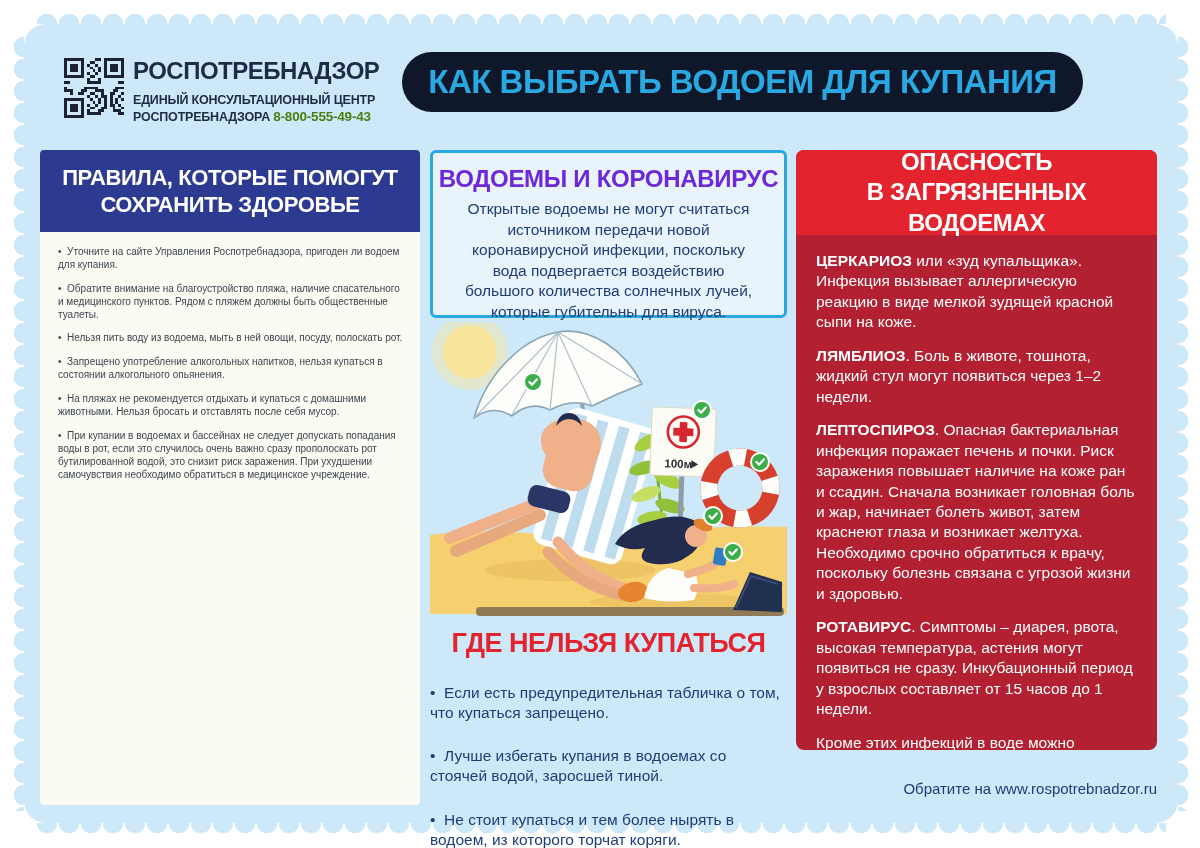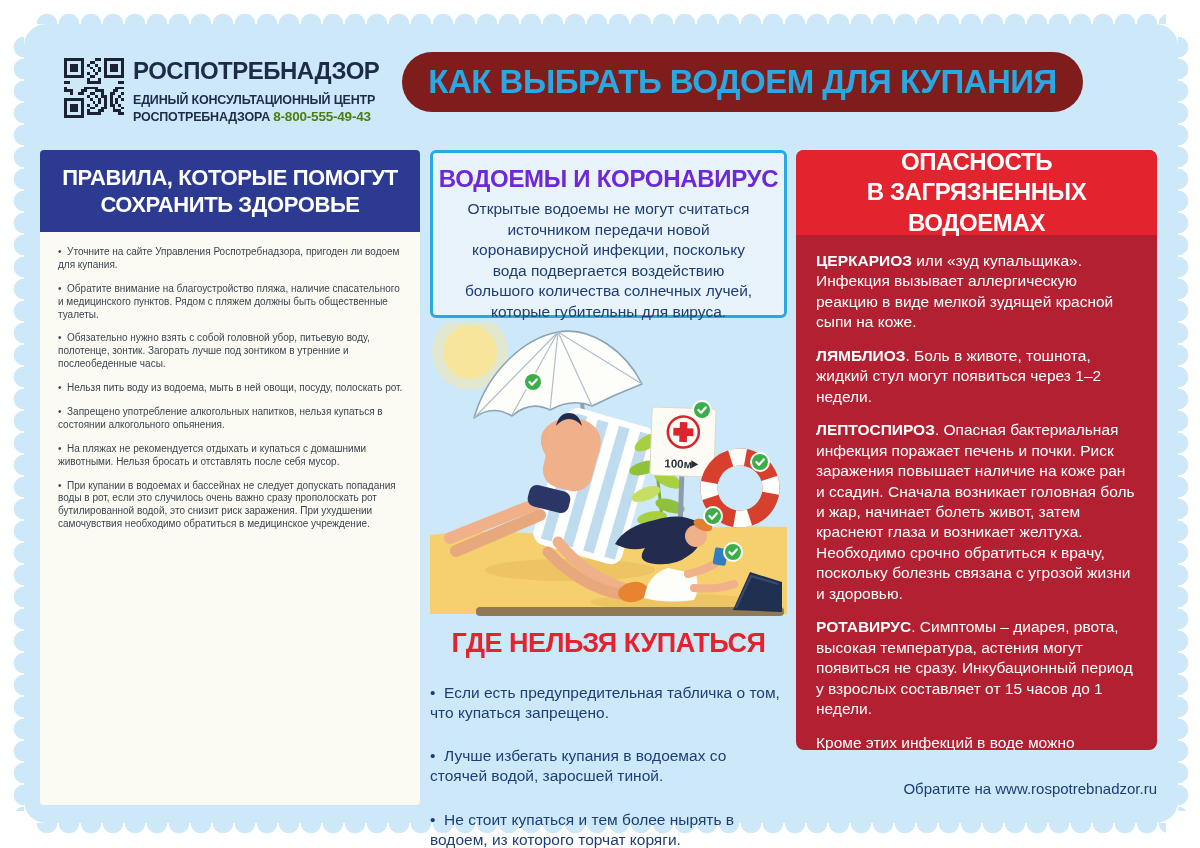--- a/index.html
+++ b/index.html
@@ -30,21 +30,21 @@
 
   
   .qr { position:absolute; left:64px; top:56px; width:60px; height:64px; }
   .logo-text { position:absolute; left:133px; top:57px; color:#1d2b47; }
   .logo-name { font-size:24px; font-weight:bold; letter-spacing:-0.5px; }
   .logo-sub { margin-top:7px; font-size:12.5px; font-weight:bold; line-height:1.3; letter-spacing:-0.2px; }
   .logo-phone { color:#4d7c0f; font-size:13.5px; font-weight:bold; }
 
   .title-pill {
     position:absolute; left:402px; top:52px; width:681px; height:60px;
-    background:#7f1d1d; border-radius:30px;
+    background:#0f172a; border-radius:30px;
     display:flex; align-items:center; justify-content:center;
     color:#29a8e1; font-size:33px; font-weight:bold; letter-spacing:-0.5px;
     white-space:nowrap;
   }
 
   
   .rules-panel {
     position:absolute; left:40px; top:150px; width:380px; height:655px;
     background:#fbfaf3; border-radius:4px; overflow:hidden;
   }
@@ -227,21 +227,20 @@
 <div class="title-pill">КАК ВЫБРАТЬ ВОДОЕМ ДЛЯ КУПАНИЯ</div>
 
 <div class="rules-panel">
   <div class="rules-header">
     <span>ПРАВИЛА, КОТОРЫЕ ПОМОГУТ</span>
     <span>СОХРАНИТЬ ЗДОРОВЬЕ</span>
   </div>
   <ul class="rules-list">
     <li>Уточните на сайте Управления Роспотребнадзора, пригоден ли водоем для купания.</li>
     <li>Обратите внимание на благоустройство пляжа, наличие спасательного и медицинского пунктов. Рядом с пляжем должны быть общественные туалеты.</li>
-    <li>Обязательно нужно взять с собой головной убор, питьевую воду, полотенце, зонтик. Загорать лучше под зонтиком в утренние и послеобеденные часы.</li>
     <li>Нельзя пить воду из водоема, мыть в ней овощи, посуду, полоскать рот.</li>
     <li>Запрещено употребление алкогольных напитков, нельзя купаться в состоянии алкогольного опьянения.</li>
     <li>На пляжах не рекомендуется отдыхать и купаться с домашними животными. Нельзя бросать и отставлять после себя мусор.</li>
     <li>При купании в водоемах и бассейнах не следует допускать попадания воды в рот, если это случилось очень важно сразу прополоскать рот бутилированной водой, это снизит риск заражения. При ухудшении самочувствия необходимо обратиться в медицинское учреждение.</li>
 
   </ul>
 </div>
 
 <div class="corona-box">
   <div class="corona-title">ВОДОЕМЫ И КОРОНАВИРУС</div>

